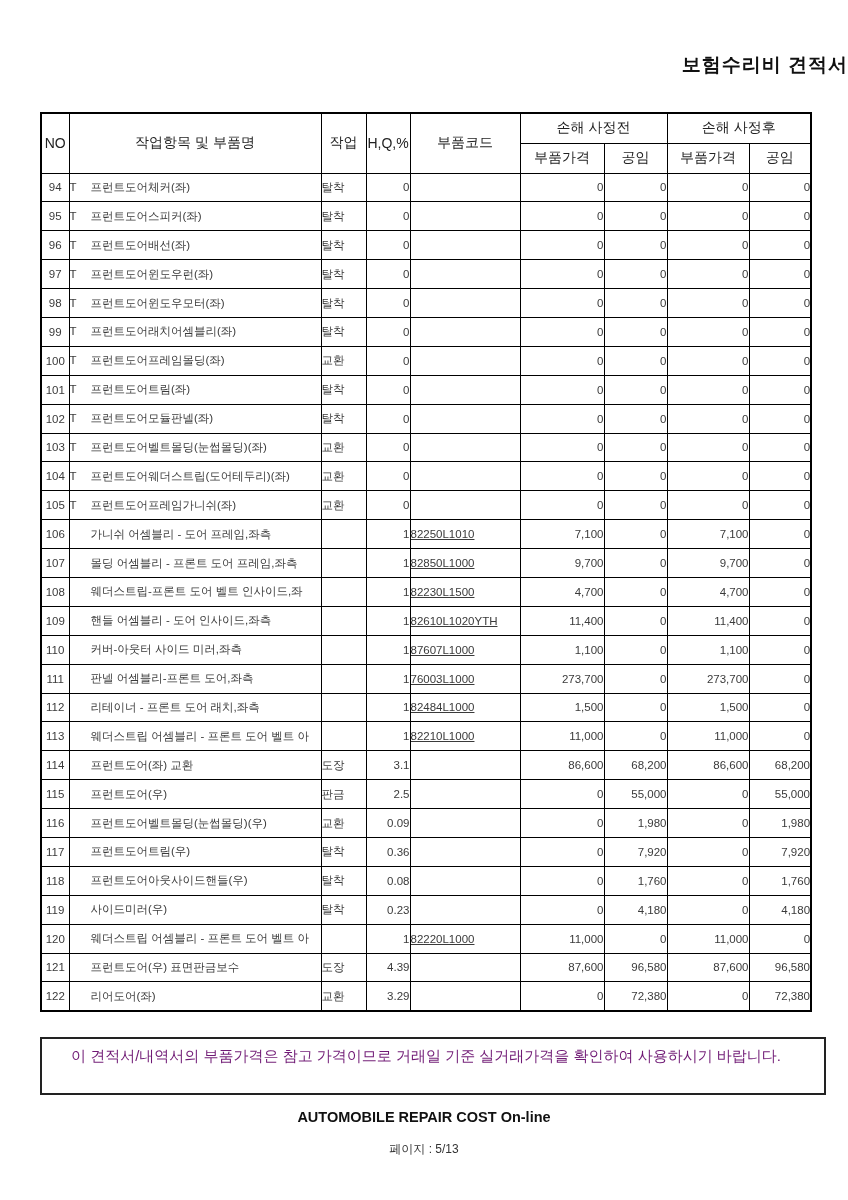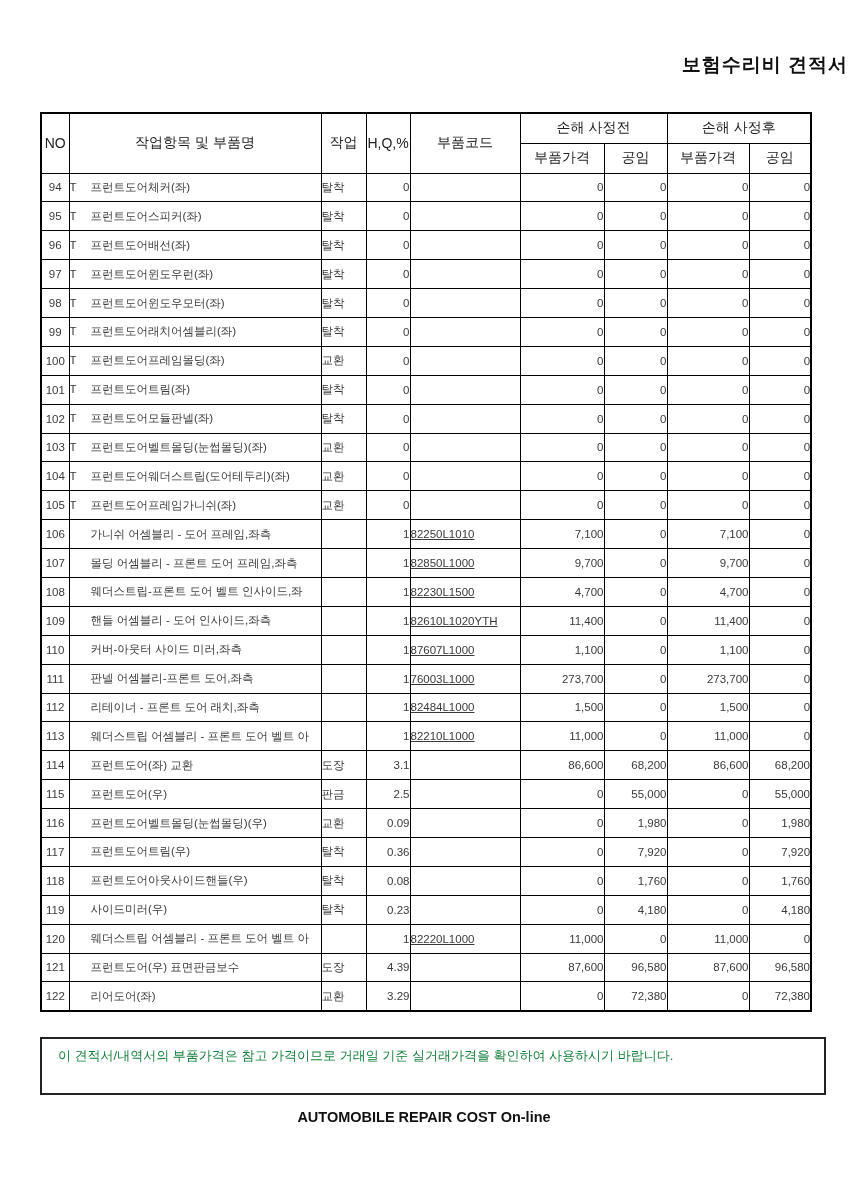--- a/index.html
+++ b/index.html
@@ -64,23 +64,23 @@
   td.cell-work { color: #2e2e2e; }
   td.cell-hq   { text-align: right; padding-right: 8px; }
   td.cell-code { text-align: left; padding-left: 7px; text-decoration: underline; }
   td.cell-num  { text-align: right; padding-right: 8px; color: #444; }
 
   .notice-box {
     width: 786px;
     margin: 25px 0 0 40px;
     height: 58px;
     border: 2px solid #222;
-    padding: 8px 16px;
-    font-size: 13px;
-    color: #15803d;
+    padding: 8px 29px;
+    font-size: 15px;
+    color: #701a75;
   }
 
   .footer-brand {
     margin-top: 14px;
     text-align: center;
     font-size: 14.5px;
     font-weight: bold;
     color: #111;
   }
   .page-indicator {
@@ -447,14 +447,15 @@
           <td class="cell-num">72,380</td>
         </tr>
       </tbody>
   </table>
 
   <div class="notice-box">
     <span>이 견적서/내역서의 부품가격은 참고 가격이므로 거래일 기준 실거래가격을 확인하여 사용하시기 바랍니다.</span>
   </div>
 
   <div class="footer-brand">AUTOMOBILE REPAIR COST On-line</div>
+  <div class="page-indicator">페이지 : 5/13</div>
 
 </div>
 
 </body></html>

